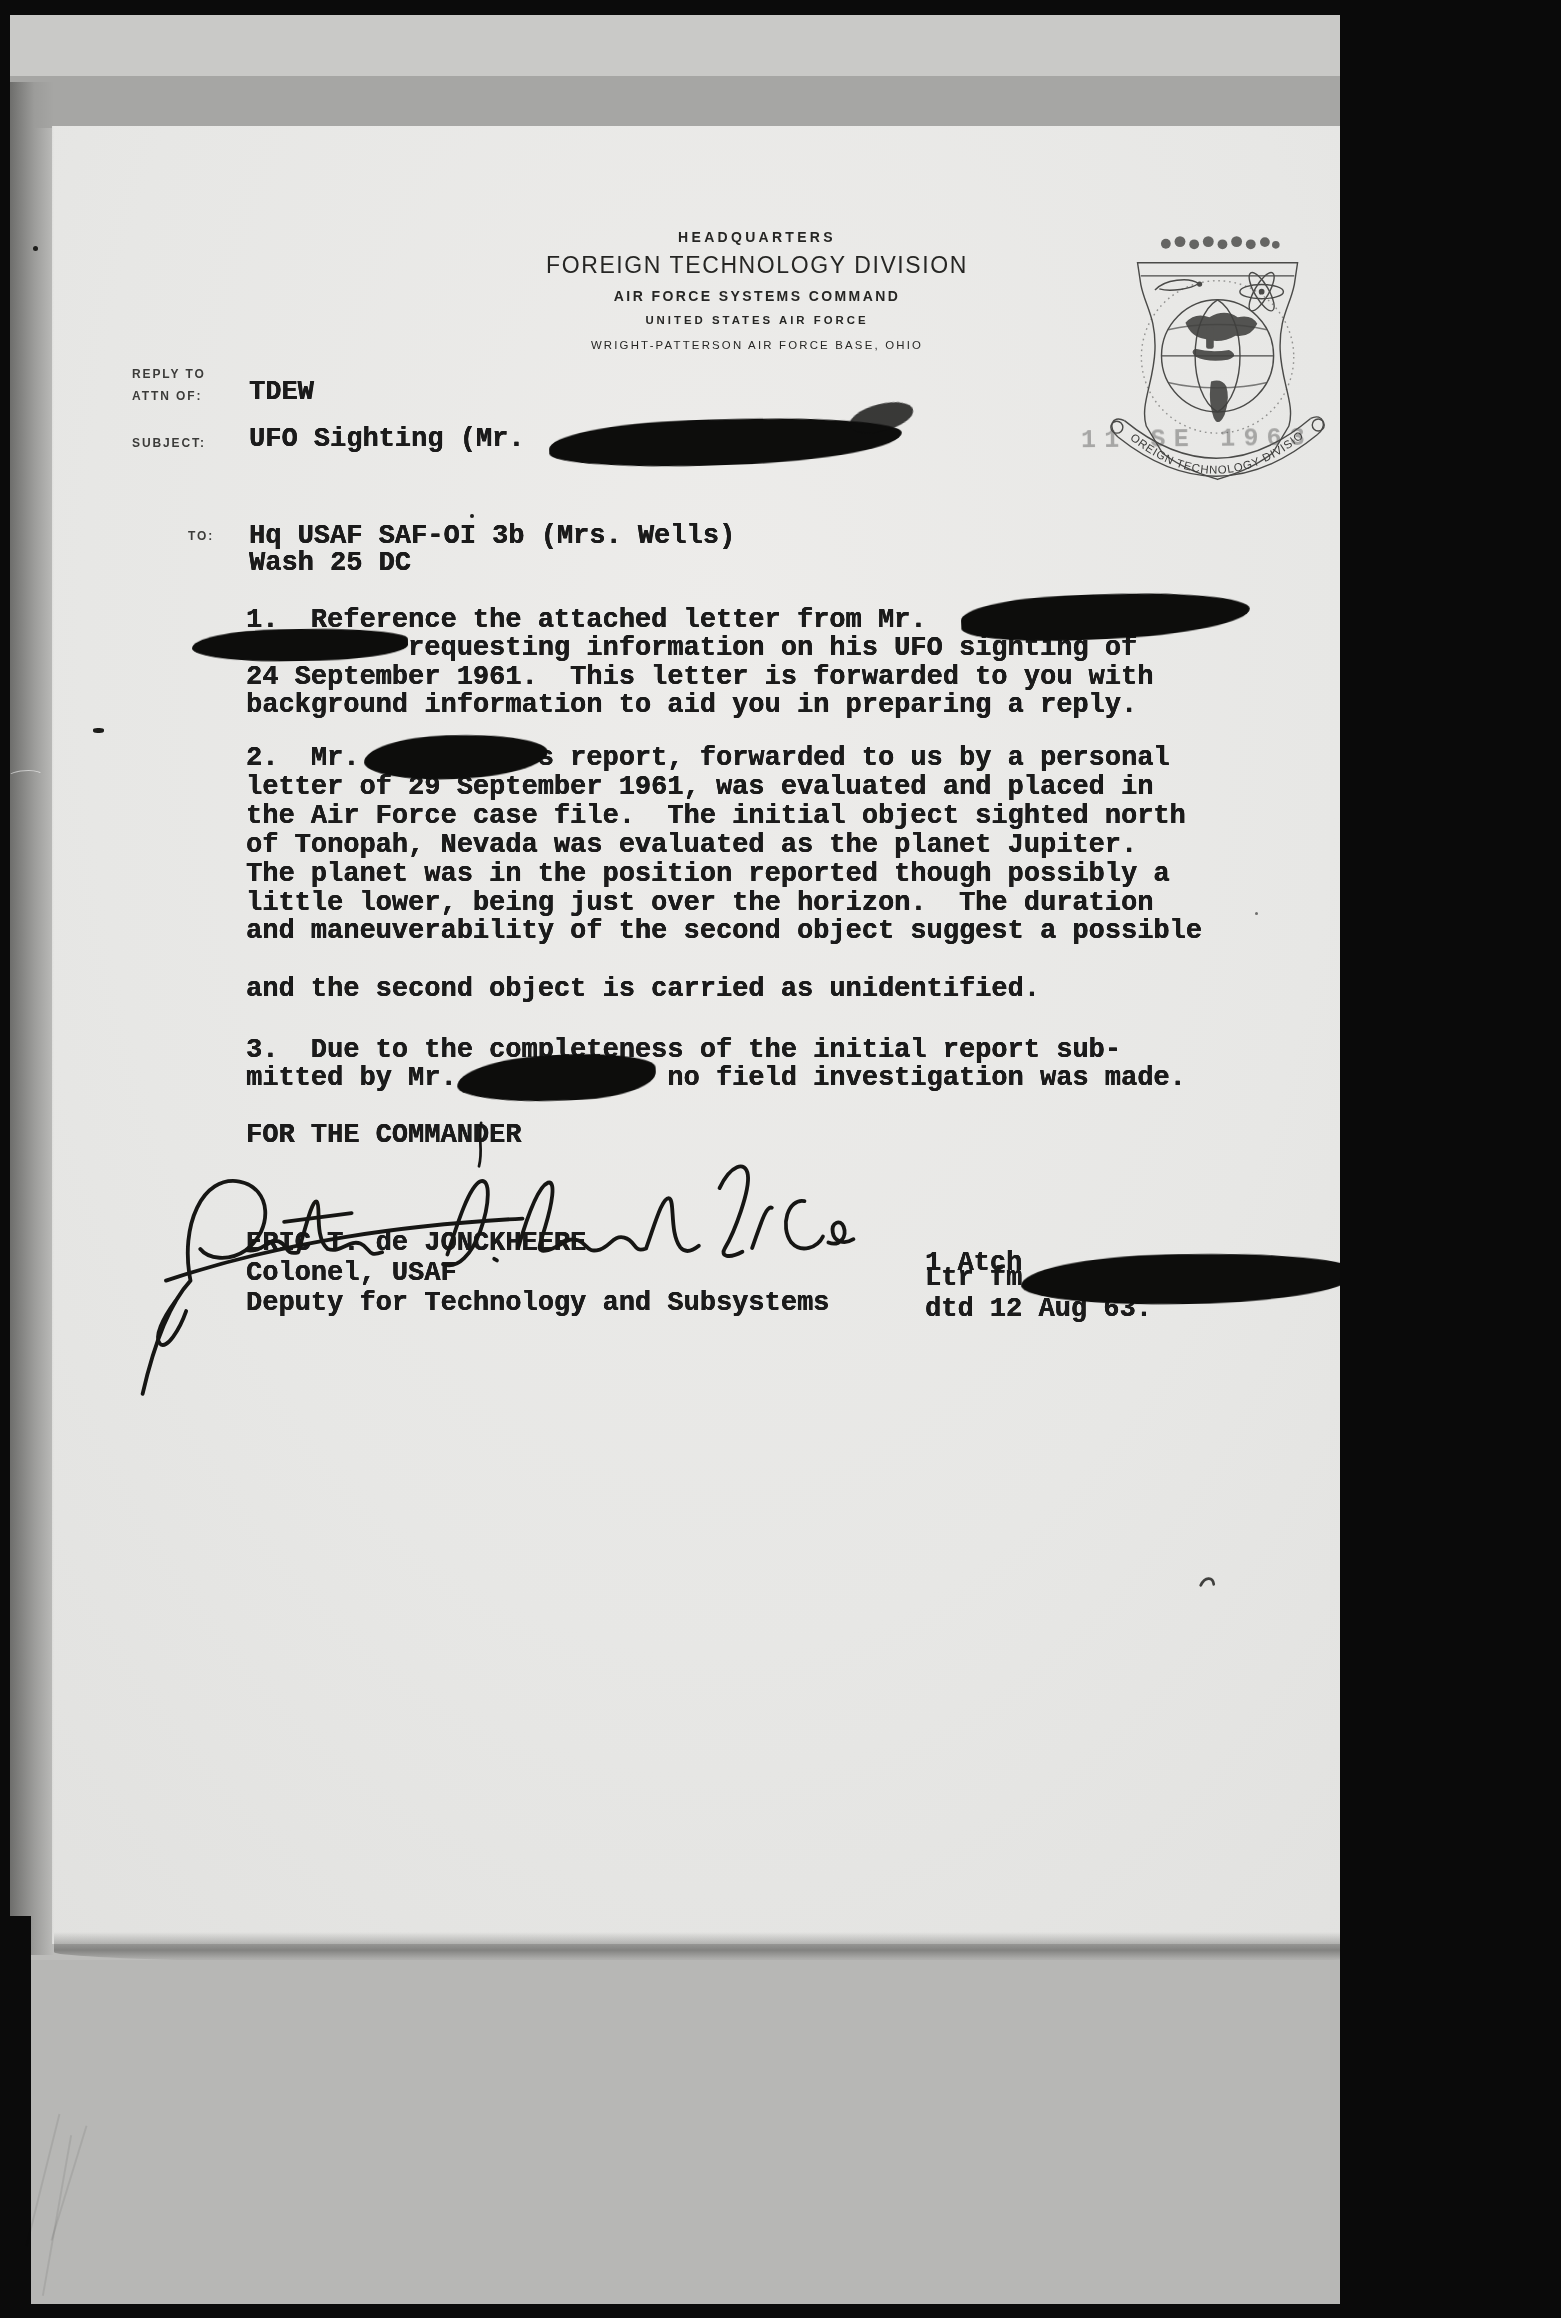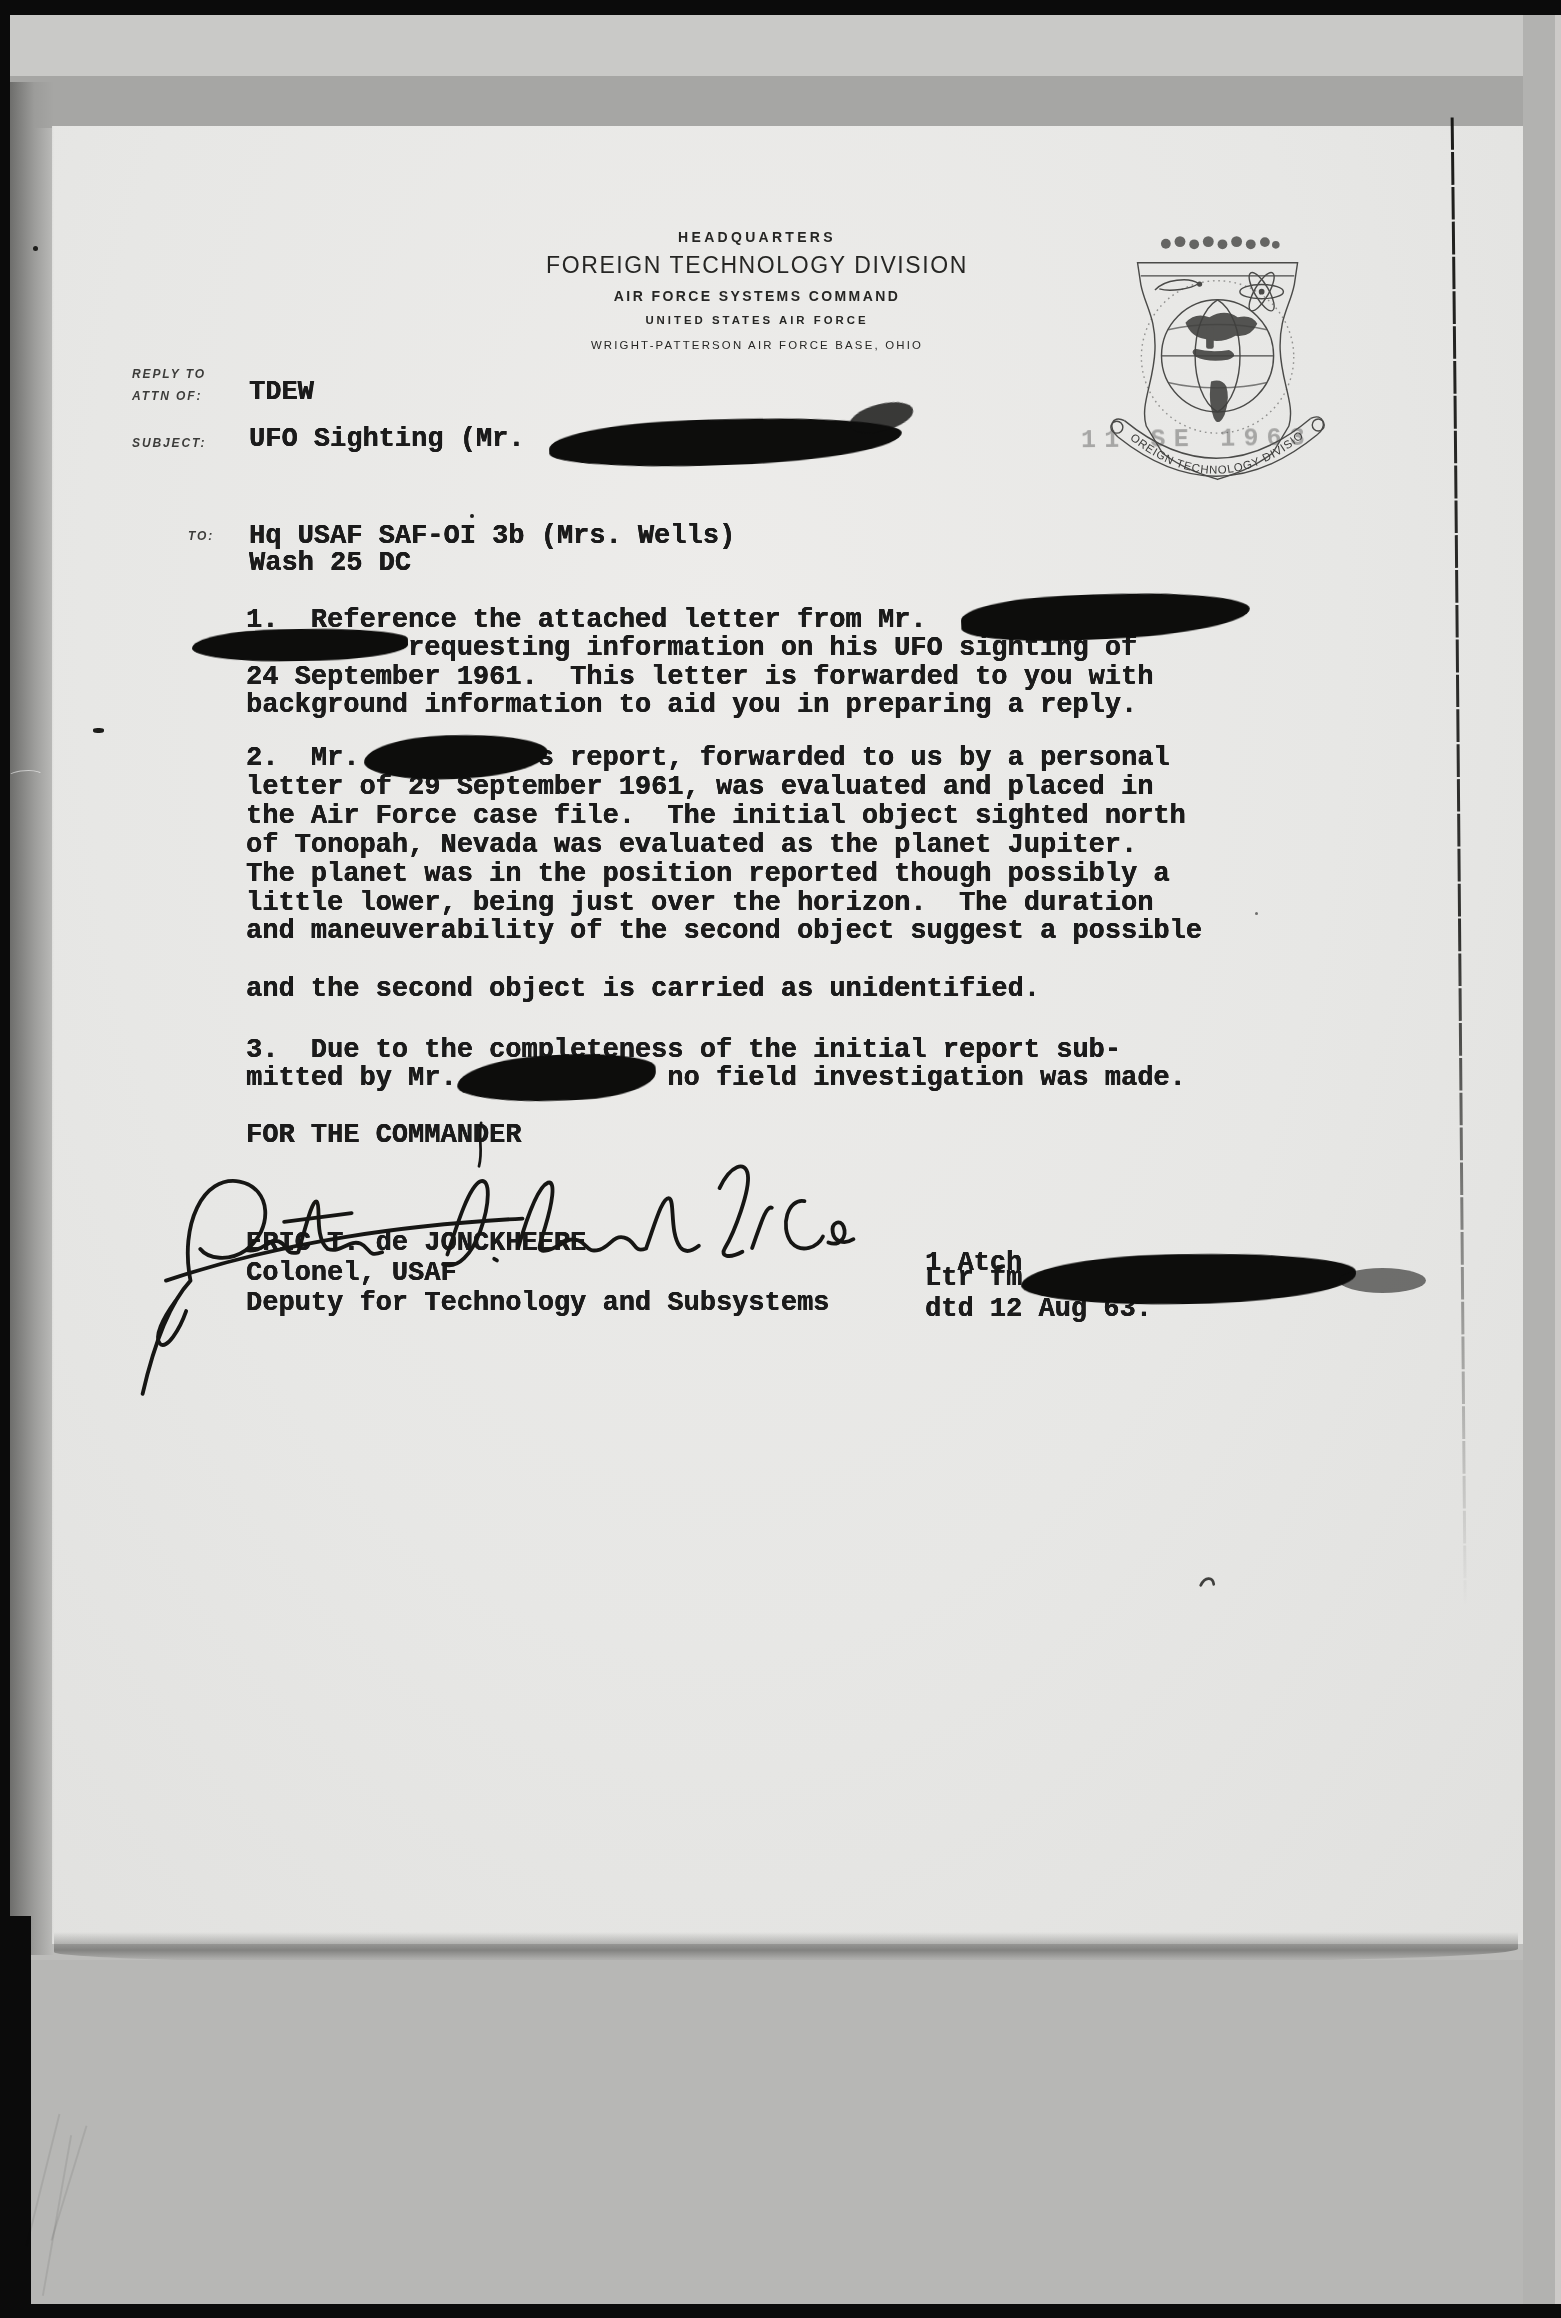--- a/index.html
+++ b/index.html
@@ -1,16 +1,16 @@
 <!DOCTYPE html>
 <html style="font-size:8.7px"><head>
 <meta charset="utf-8">
 <style>
   html,body{margin:0;padding:0;background:#0a0a0a;}
-  #canvas{position:relative;width:1561px;height:2319px;overflow:hidden;
+  #canvas{position:relative;width:1340px;height:2319px;overflow:hidden;
           background:#bcbcba;font-family:"Liberation Sans",sans-serif;}
   
   .bar{position:absolute;background:#0b0b0b;}
   .bar.top{left:0;top:0;width:1561px;height:15.2px;}
   .bar.bottom{left:0;top:2304px;width:1561px;height:14.7px;}
   .bar.left{left:0;top:0;width:9.8px;height:2319px;}
   .corner-bl{position:absolute;left:0;top:1916px;width:30.5px;height:402px;background:#0b0b0b;}
   .top-haze{position:absolute;left:9.8px;top:15.2px;width:1552px;height:65px;background:#c9c9c7;}
   .top-band{position:absolute;left:9.8px;top:76px;width:1552px;height:52px;background:#a6a6a4;
             border-radius:0 0 14px 18.5px / 0 0 8.7px 12px;}
@@ -26,21 +26,21 @@
          background:linear-gradient(180deg,rgba(0,0,0,0) 0%,rgba(60,60,58,.45)55%,rgba(120,120,118,.25) 80%,rgba(0,0,0,0) 100%);
          border-radius:0 0 45% 40% / 0 0 16.3px 13px;}
   
   .lh{position:absolute;left:376px;width:762px;text-align:center;color:#262624;white-space:pre;}
   .lh1{top:229px;font-size:14px;letter-spacing:3.3px;font-weight:600;}
   .lh2{top:252px;font-size:23px;letter-spacing:1.6px;font-weight:500;}
   .lh3{top:288px;font-size:14px;letter-spacing:2.4px;font-weight:600;}
   .lh4{top:314px;font-size:11.4px;letter-spacing:3px;font-weight:700;}
   .lh5{top:339px;font-size:11.4px;letter-spacing:2.2px;font-weight:400;}
   
-  .lbl{position:absolute;font-size:12px;letter-spacing:1.9px;font-weight:600;color:#3c3c3a;white-space:pre;font-style:italic;}
+  .lbl{position:absolute;font-size:12px;letter-spacing:1.9px;font-weight:600;color:#3c3c3a;white-space:pre;}
   
   .tl{position:absolute;left:246px;font-family:"Liberation Mono",monospace;font-weight:700;
       font-size:27px;line-height:27px;color:#1b1b1b;white-space:pre;
       text-shadow:0.3px 0 0 currentColor, 0 0.2px 0 currentColor;}
   .col2{left:925px;}
   
   .redact{position:absolute;background:#0d0d0c;filter:blur(0.7px);}
   
   .stamp{position:absolute;left:1081px;top:425px;font-family:"Liberation Mono",monospace;
          font-size:25px;letter-spacing:8.2px;color:rgba(75,75,73,.42);transform:rotate(-.6deg);

